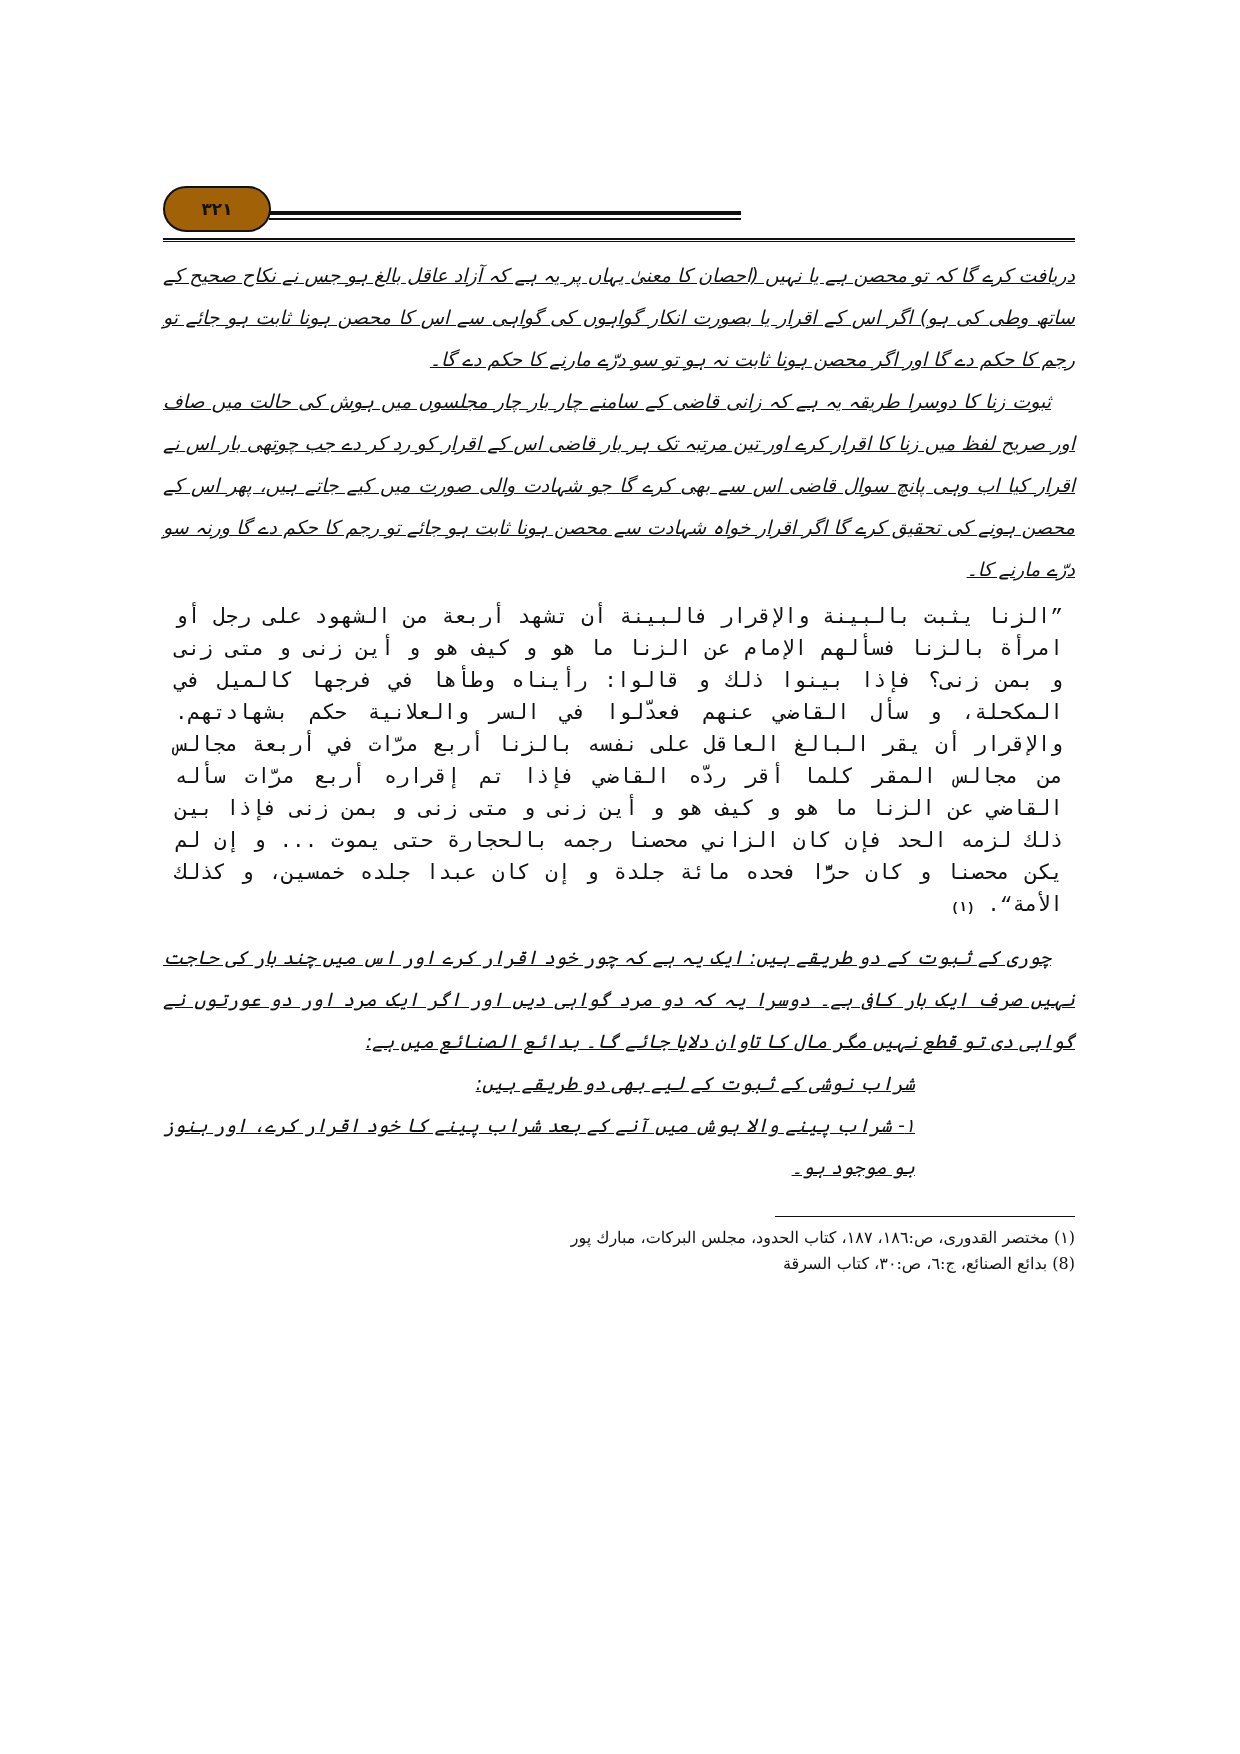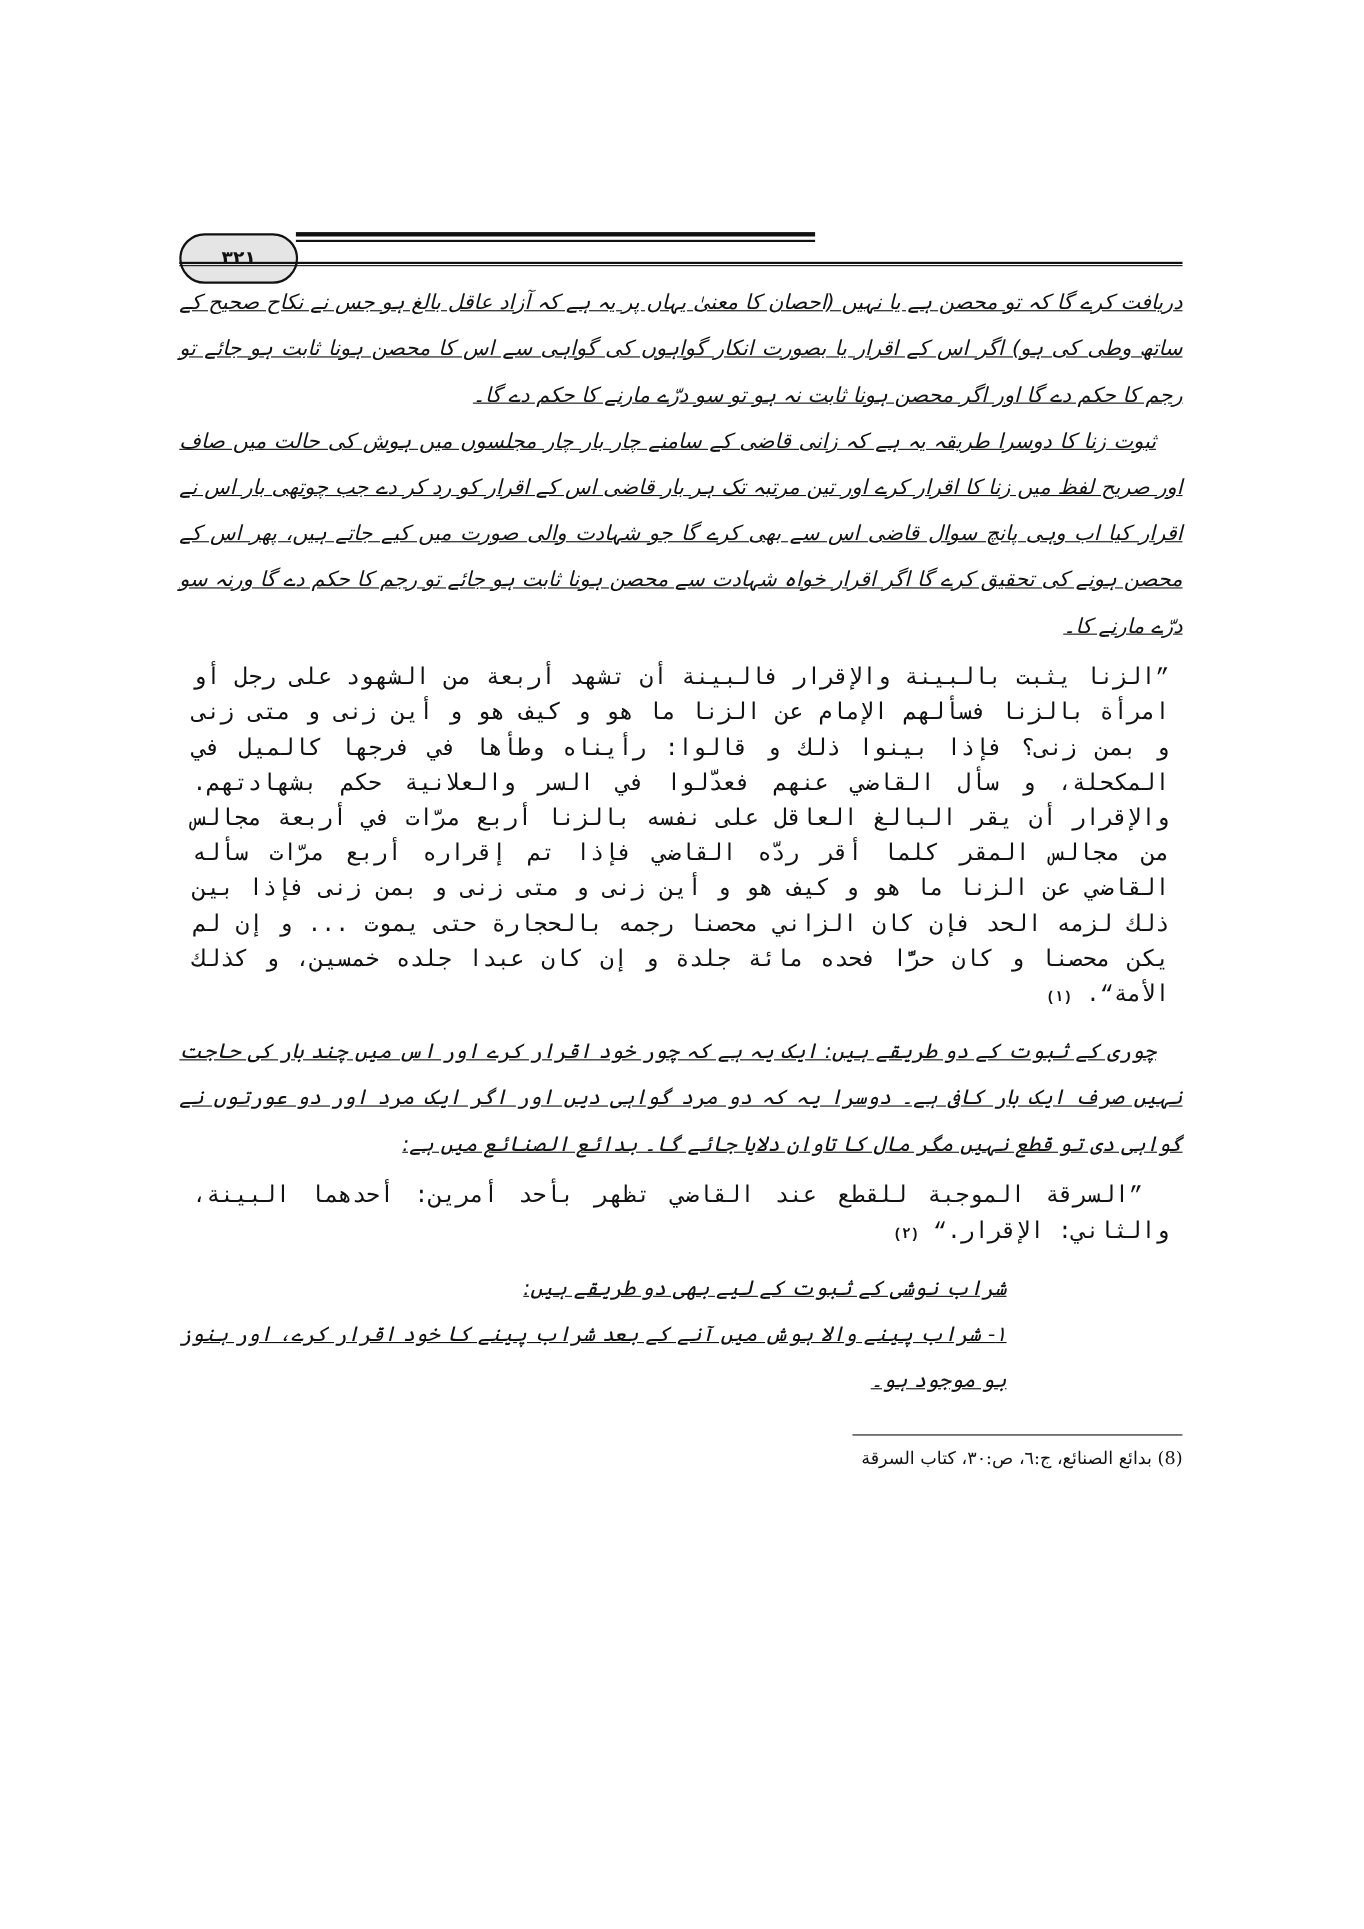--- a/index.html
+++ b/index.html
@@ -1,19 +1,19 @@
 <!DOCTYPE html>
 <html><head>
 <meta charset="utf-8">
 <style>
   html, body { margin: 0; padding: 0; background: #ffffff; }
   body { width: 1240px; height: 1754px; position: relative; overflow: hidden; color: #111; }
   .page { position: absolute; left: 163px; top: 186px; width: 912px; }
   .header { position: relative; height: 50px; }
-  .pill { position: absolute; top: 0; height: 46px; border: 2.5px solid #111; border-radius: 24px; background: #e5e5e5; box-sizing: border-box; display: flex; align-items: center; justify-content: center; font-family: "DejaVu Sans", sans-serif; margin-top: 26px; }
+  .pill { position: absolute; top: 0; height: 46px; border: 2.5px solid #111; border-radius: 24px; background: #a16207; box-sizing: border-box; display: flex; align-items: center; justify-content: center; font-family: "DejaVu Sans", sans-serif; }
   .pill-num { left: 0; width: 108px; font-size: 17px; font-weight: bold; }
   .pill-title { right: 0; width: 336px; font-size: 20px; direction: rtl; font-weight: bold; }
   .hrule-double { position: absolute; left: 106px; right: 334px; top: 25px; height: 9px; border-top: 4px solid #111; border-bottom: 2px solid #111; box-sizing: border-box; }
   .under-rule { position: absolute; left: 0; right: 0; top: 52px; height: 4px; border-top: 2px solid #111; border-bottom: 1px solid #111; box-sizing: border-box; }
   .body { margin-top: 18px; direction: rtl; text-align: justify; }
   .ur { font-family: "DejaVu Sans", sans-serif; font-size: 19px; line-height: 42px; font-style: italic; margin: 0; text-decoration: underline; }
   .ar { font-family: Liberation Mono, monospace; font-size: 21px; line-height: 32px; margin: 12px; }
   .indent { text-indent: 24px; }
   .indent-list { padding-right: 160px; }
   .fn-rule { margin: 28px 0 0 auto; width: 300px; border-top: 1.5px solid #111; }
@@ -29,22 +29,22 @@
     <div class="hrule-double"></div>
     <div class="pill pill-num">۳۲۱</div>
     <div class="under-rule"></div>
   </div>
 
   <div class="body">
     <p class="ur"><span>دریافت کرے گا کہ تو محصن ہے یا نہیں (احصان کا معنیٰ یہاں پر یہ ہے کہ آزاد عاقل بالغ ہو جس نے نکاح صحیح کے ساتھ وطی کی ہو) اگر اس کے اقرار یا بصورت انکار گواہوں کی گواہی سے اس کا محصن ہونا ثابت ہو جائے تو رجم کا حکم دے گا اور اگر محصن ہونا ثابت نہ ہو تو سو درّے مارنے کا حکم دے گا۔</span></p>
     <p class="ur indent"><span>ثبوت زنا کا دوسرا طریقہ یہ ہے کہ زانی قاضی کے سامنے چار بار چار مجلسوں میں ہوش کی حالت میں صاف اور صریح لفظ میں زنا کا اقرار کرے اور تین مرتبہ تک ہر بار قاضی اس کے اقرار کو رد کر دے جب چوتھی بار اس نے اقرار کیا اب وہی پانچ سوال قاضی اس سے بھی کرے گا جو شہادت والی صورت میں کیے جاتے ہیں، پھر اس کے محصن ہونے کی تحقیق کرے گا اگر اقرار خواہ شہادت سے محصن ہونا ثابت ہو جائے تو رجم کا حکم دے گا ورنہ سو درّے مارنے کا۔</span></p>
     <p class="ar"><span>”الزنا يثبت بالبينة والإقرار فالبينة أن تشهد أربعة من الشهود على رجل أو امرأة بالزنا فسألهم الإمام عن الزنا ما هو و كيف هو و أين زنى و متى زنى و بمن زنى؟ فإذا بينوا ذلك و قالوا: رأيناه وطأها في فرجها كالميل في المكحلة، و سأل القاضي عنهم فعدّلوا في السر والعلانية حكم بشهادتهم. والإقرار أن يقر البالغ العاقل على نفسه بالزنا أربع مرّات في أربعة مجالس من مجالس المقر كلما أقر ردّه القاضي فإذا تم إقراره أربع مرّات سأله القاضي عن الزنا ما هو و كيف هو و أين زنى و متى زنى و بمن زنى فإذا بين ذلك لزمه الحد فإن كان الزاني محصنا رجمه بالحجارة حتى يموت ... و إن لم يكن محصنا و كان حرًّا فحده مائة جلدة و إن كان عبدا جلده خمسين، و كذلك الأمة“.</span> <span class="sup">(۱)</span></p>
     <p class="ur indent"><span>چوری کے ثبوت کے دو طریقے ہیں: ایک یہ ہے کہ چور خود اقرار کرے اور اس میں چند بار کی حاجت نہیں صرف ایک بار کافی ہے۔ دوسرا یہ کہ دو مرد گواہی دیں اور اگر ایک مرد اور دو عورتوں نے گواہی دی تو قطع نہیں مگر مال کا تاوان دلایا جائے گا۔ بدائع الصنائع میں ہے:</span></p>
-    <p class="ar indent"><span>”السرقة الموجبة للقطع عند القاضي تظهر بأحد أمرين: أحدهما البينة، والثاني: الإقرار.“</span> <span class="sup">(۲)</span></p>
     <p class="ur indent-list"><span>شراب نوشی کے ثبوت کے لیے بھی دو طریقے ہیں:</span></p>
     <p class="ur indent-list"><span>۱- شراب پینے والا ہوش میں آنے کے بعد شراب پینے کا خود اقرار کرے، اور ہنوز بو موجود ہو۔</span></p>
   </div>
 
   <div class="fn-rule"></div>
   <div class="footnotes">
+    <p class="fn">(۱) مختصر القدوری، ص:۱۸٦، ۱۸۷، كتاب الحدود، مجلس البركات، مبارك پور</p>
     <p class="fn">(8) بدائع الصنائع، ج:٦، ص:۳۰، كتاب السرقة</p>
   </div>
 </div>
 
 </body></html>

